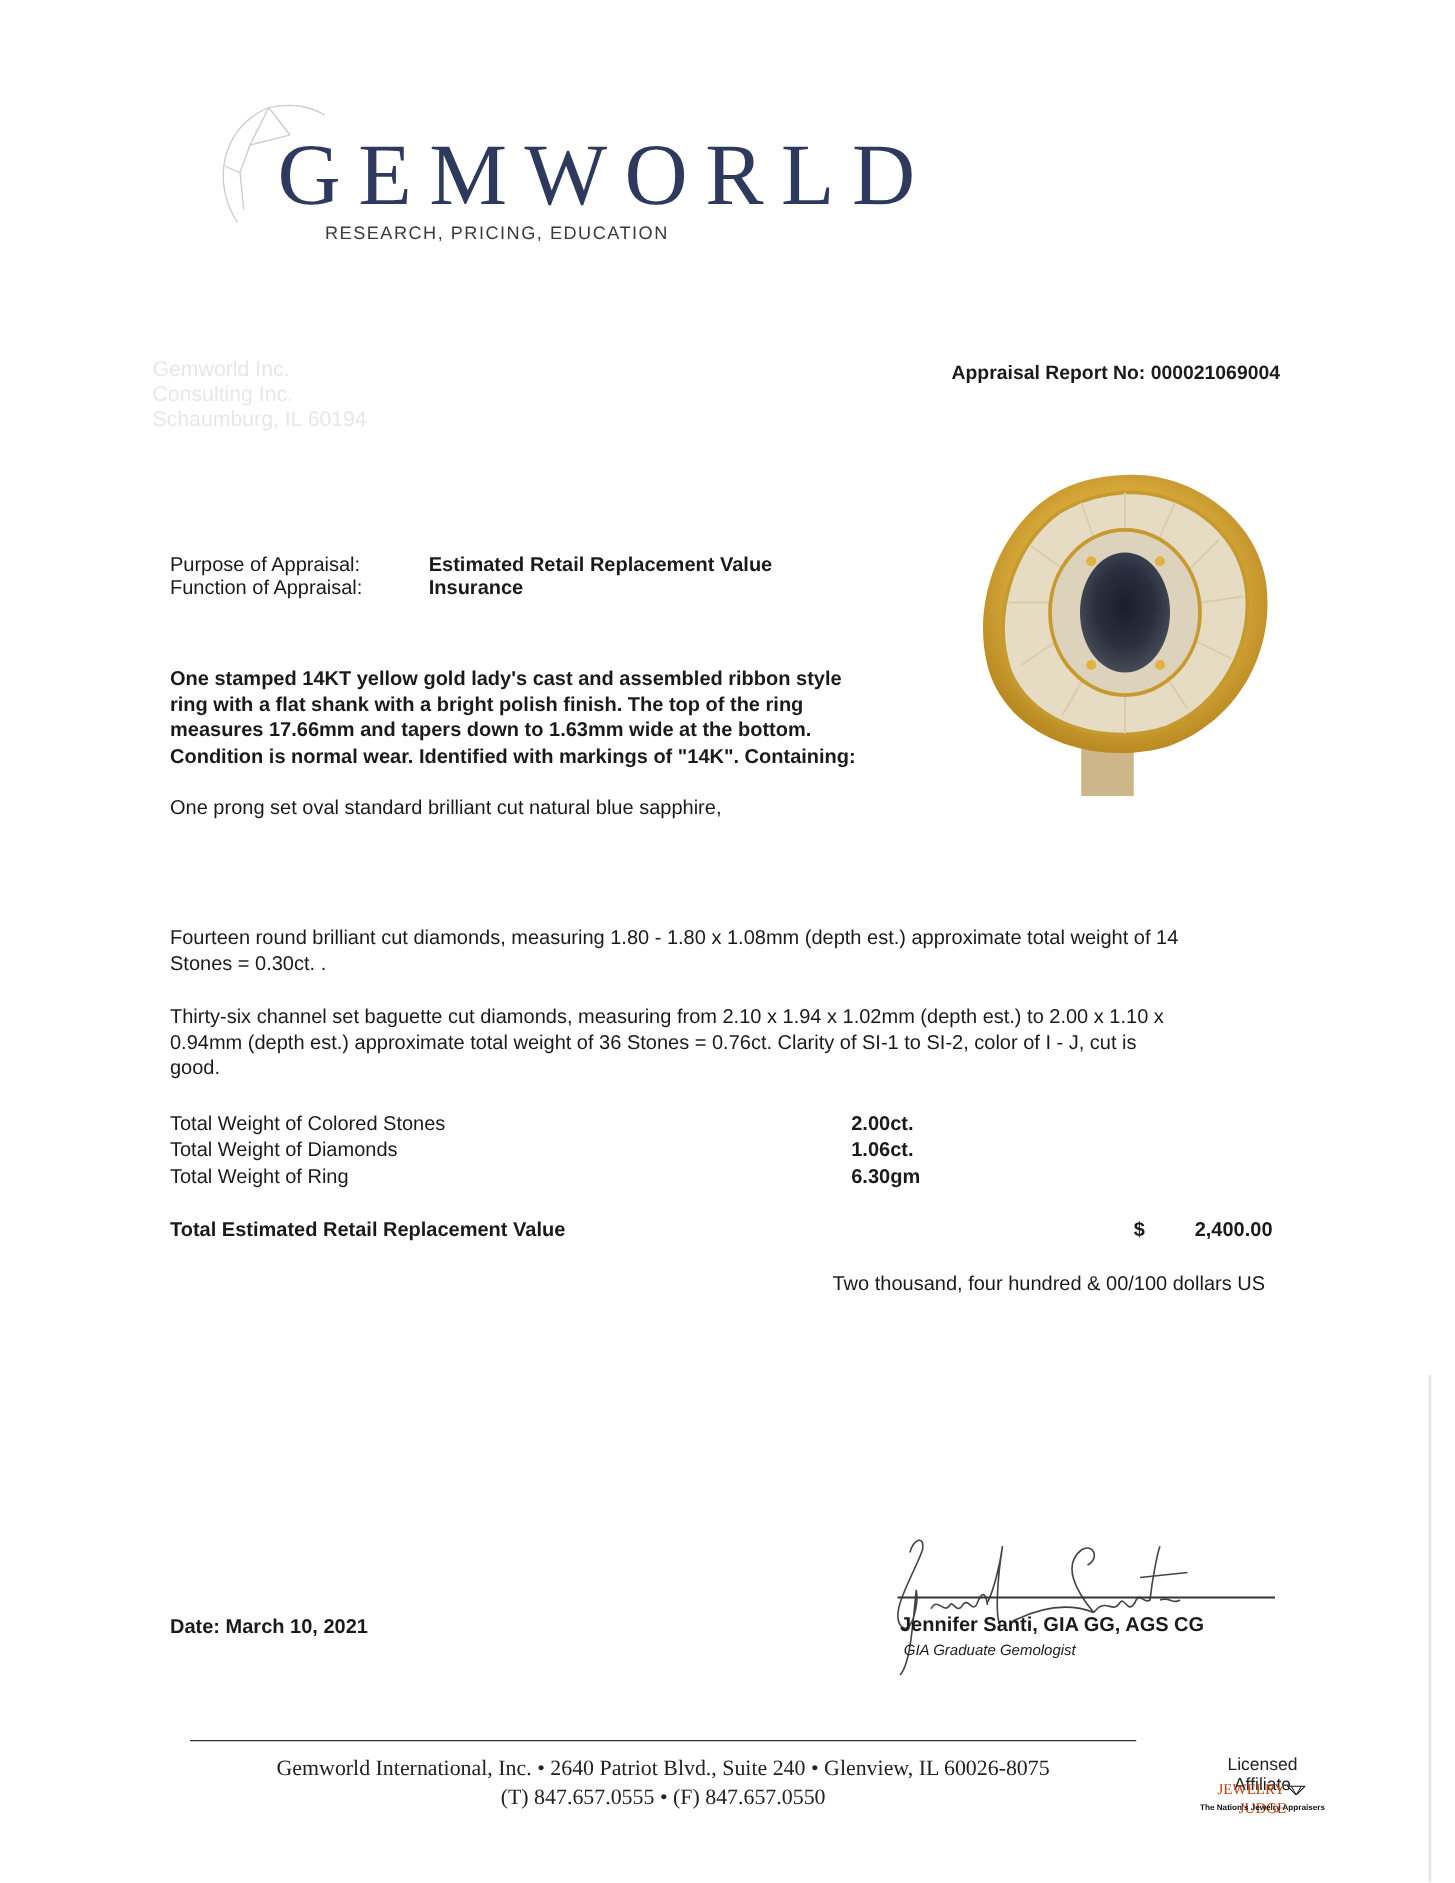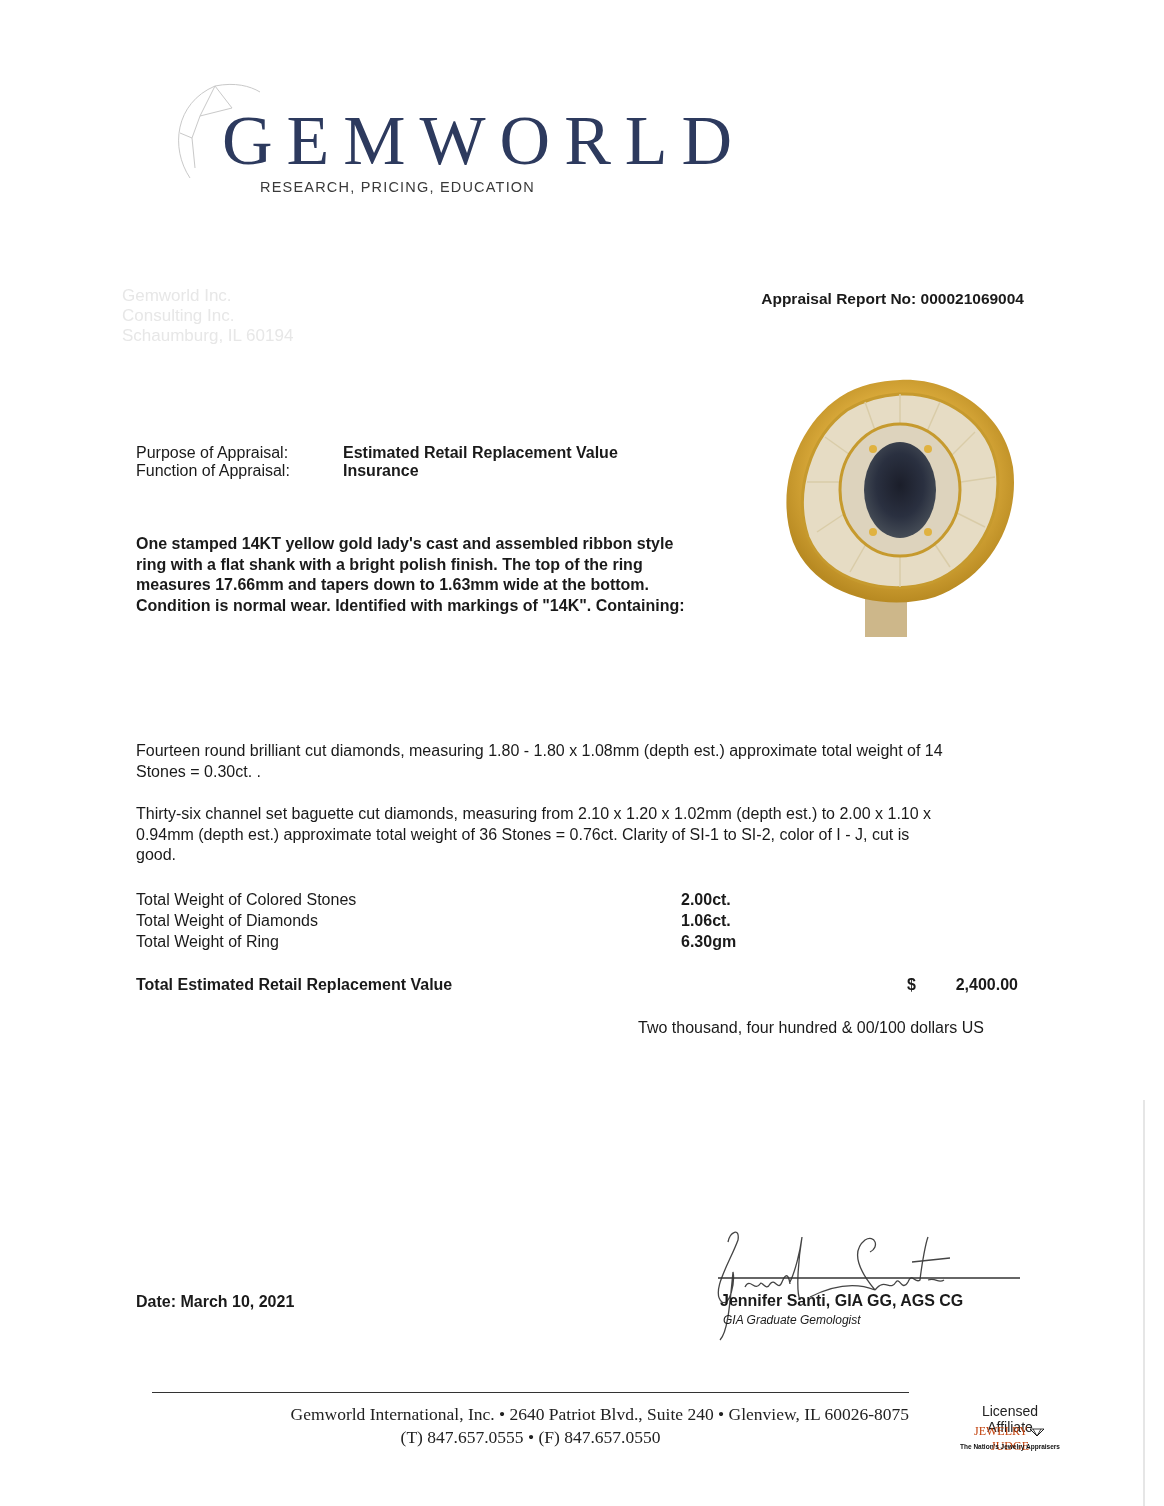--- a/index.html
+++ b/index.html
@@ -37,30 +37,30 @@
   #ring { left: 775px; top: 372px; width: 250px; height: 265px; }
 
   
   .trow { left: 136px; width: 620px; font-size: 16px; line-height: 20.6px; }
   .trow .tv { position: absolute; left: 545px; font-weight: bold; }
   #tr-0 { top: 890px; } #tr-1 { top: 911px; } #tr-2 { top: 932px; }
 
   #total-row { left: 136px; top: 976px; font-weight: bold; font-size: 16px; width: 882px; }
   #total-dollar { position: absolute; left: 771px; }
   #total-value { position: absolute; right: 0; }
-  #total-words { right: 180px; top: 1019px; font-size: 16px; }
+  #total-words { right: 152px; top: 1019px; font-size: 16px; }
 
   #date { left: 136px; top: 1293px; font-weight: bold; font-size: 16px; }
 
   #sig-svg { left: 700px; top: 1222px; width: 320px; height: 120px; }
   #sig-name { left: 720px; top: 1292px; font-weight: bold; font-size: 16px; }
   #sig-title { left: 723px; top: 1313px; font-style: italic; font-size: 12px; }
 
   #footer-rule { left: 152px; top: 1392px; width: 757px; height: 0; border-top: 1.5px solid #333; }
-  #footer-line1 { left: 152px; top: 1404px; width: 757px; text-align: right;
+  #footer-line1 { left: 152px; top: 1404px; width: 757px; text-align: center;
                   font-family: "Liberation Serif", serif; font-size: 17.5px; color: #222; }
   #footer-line2 { left: 152px; top: 1427px; width: 757px; text-align: center;
                   font-family: "Liberation Serif", serif; font-size: 17.5px; color: #222; }
 
   #aff-label { left: 962px; top: 1403px; width: 96px; text-align: center; font-size: 14px; color: #222; }
   #aff-logo { left: 958px; top: 1424px; width: 104px; text-align: center; font-family: "Liberation Serif", serif;
               font-size: 12px; color: #c2410c; }
   #aff-tag { left: 956px; top: 1443px; width: 108px; text-align: center; font-size: 6.5px; font-weight: bold; color: #111; }
 
   #scan-edge { left: 1143px; top: 1100px; width: 2px; height: 406px; background: #e6e6e6; }
@@ -134,23 +134,24 @@
   <ellipse cx="125" cy="118" rx="36" ry="48" fill="url(#sapph)"></ellipse>
   <g fill="#e0b240">
     <circle cx="98" cy="77" r="4"></circle>
       <circle cx="153" cy="77" r="4"></circle>
     <circle cx="98" cy="160" r="4"></circle>
       <circle cx="153" cy="160" r="4"></circle>
   </g>
 </svg>
 
 <div id="p-sapphire" class="abs para">
+  <div>One prong set oval standard brilliant cut natural blue sapphire,</div>
 </div>
 <div id="p-rounds" class="abs para">Fourteen round brilliant cut diamonds, measuring 1.80 - 1.80 x 1.08mm (depth est.) approximate total weight of 14 Stones = 0.30ct. .</div>
-<div id="p-baguettes" class="abs para" style="width:810px">Thirty-six channel set baguette cut diamonds, measuring from  2.10 x 1.20 x 1.02mm  (depth est.) to  2.00 x 1.10 x 0.94mm (depth est.) approximate total weight of 36 Stones = 0.76ct. Clarity of SI-1 to SI-2, color of I - J, cut is good.</div>
+<div id="p-baguettes" class="abs para" style="width:810px">Thirty-six channel set baguette cut diamonds, measuring from  2.10 x 1.94 x 1.02mm  (depth est.) to  2.00 x 1.10 x 0.94mm (depth est.) approximate total weight of 36 Stones = 0.76ct. Clarity of SI-1 to SI-2, color of I - J, cut is good.</div>
 
 <div id="tr-0" class="abs trow">
   <span>Total Weight of Colored Stones</span>
   <span class="tv">2.00ct.</span>
 </div>
 <div id="tr-1" class="abs trow">
   <span>Total Weight of Diamonds</span>
   <span class="tv">1.06ct.</span>
 </div>
 <div id="tr-2" class="abs trow">

